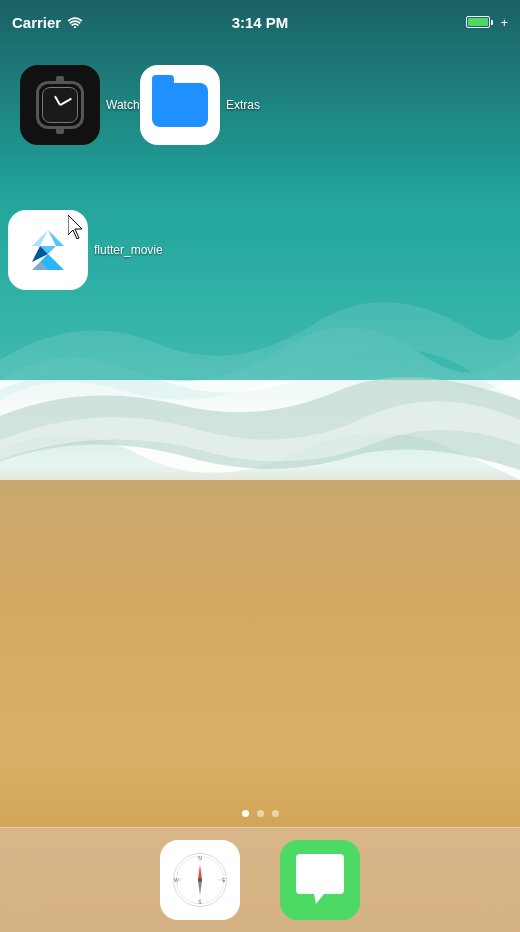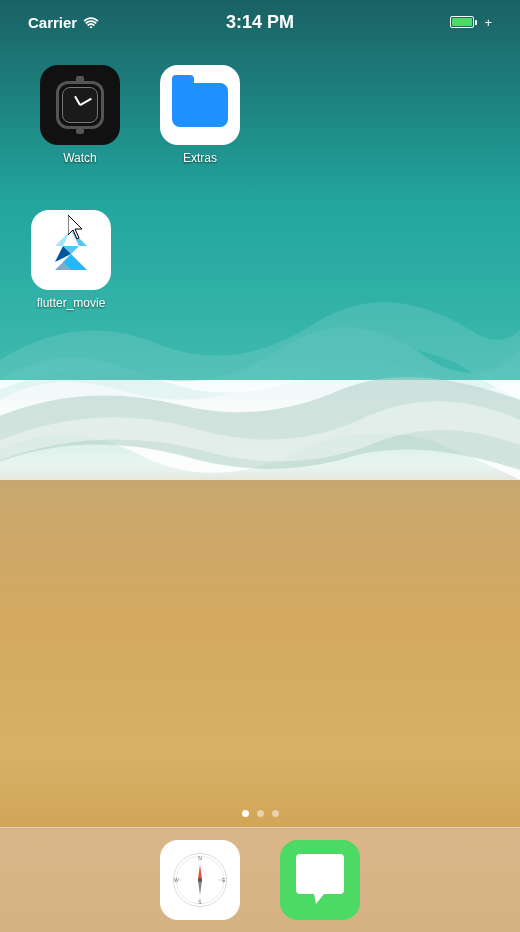--- a/index.html
+++ b/index.html
@@ -46,35 +46,35 @@
 
     
     #status-bar {
       position: absolute;
       top: 0; left: 0;
       width: 100%;
       height: 44px;
       display: flex;
       align-items: center;
       justify-content: space-between;
-      padding: 0 28px;
+      padding: 0 12px;
       z-index: 10;
     }
 
     .status-left {
       font-size: 15px;
       font-weight: 600;
       color: white;
       display: flex;
       align-items: center;
       gap: 6px;
     }
 
     .status-center {
-      font-size: 18px;
+      font-size: 15px;
       font-weight: 600;
       color: white;
       position: absolute;
       left: 50%;
       transform: translateX(-50%);
       text-align: right;
     }
 
     .status-right {
       display: flex;
@@ -130,21 +130,21 @@
       left: 0;
       width: 100%;
       padding: 0 8px;
       display: grid;
       grid-template-columns: repeat(4, 1fr);
       z-index: 5;
     }
 
     .app-item {
       display: flex;
-      flex-direction: column;
+      flex-direction: row;
       align-items: center;
       gap: 6px;
       cursor: pointer;
     }
 
     .app-icon {
       width: 80px;
       height: 80px;
       border-radius: 18px;
       display: flex;

